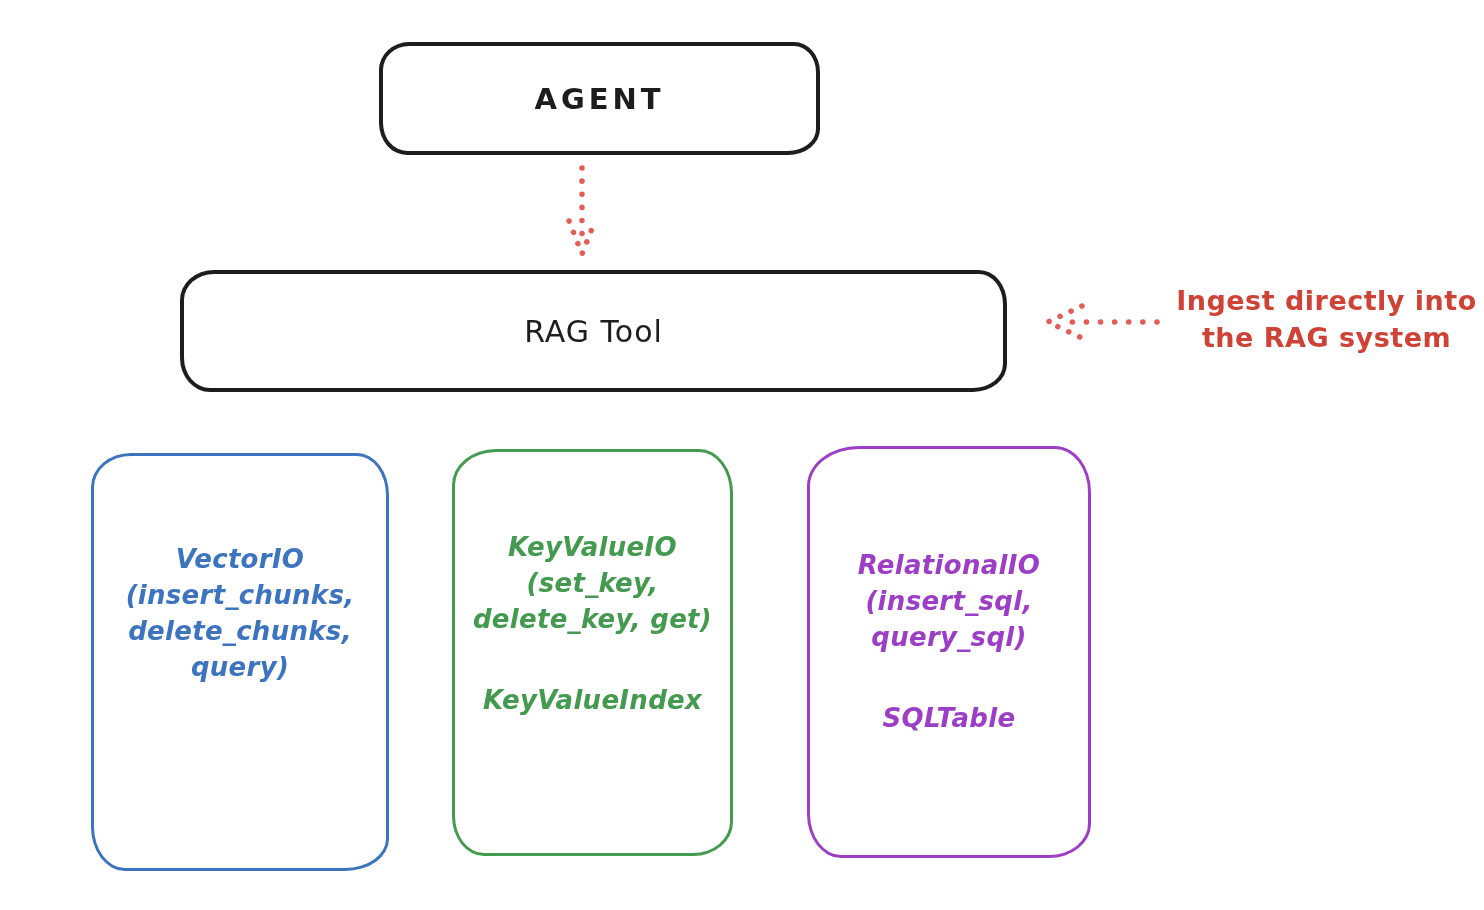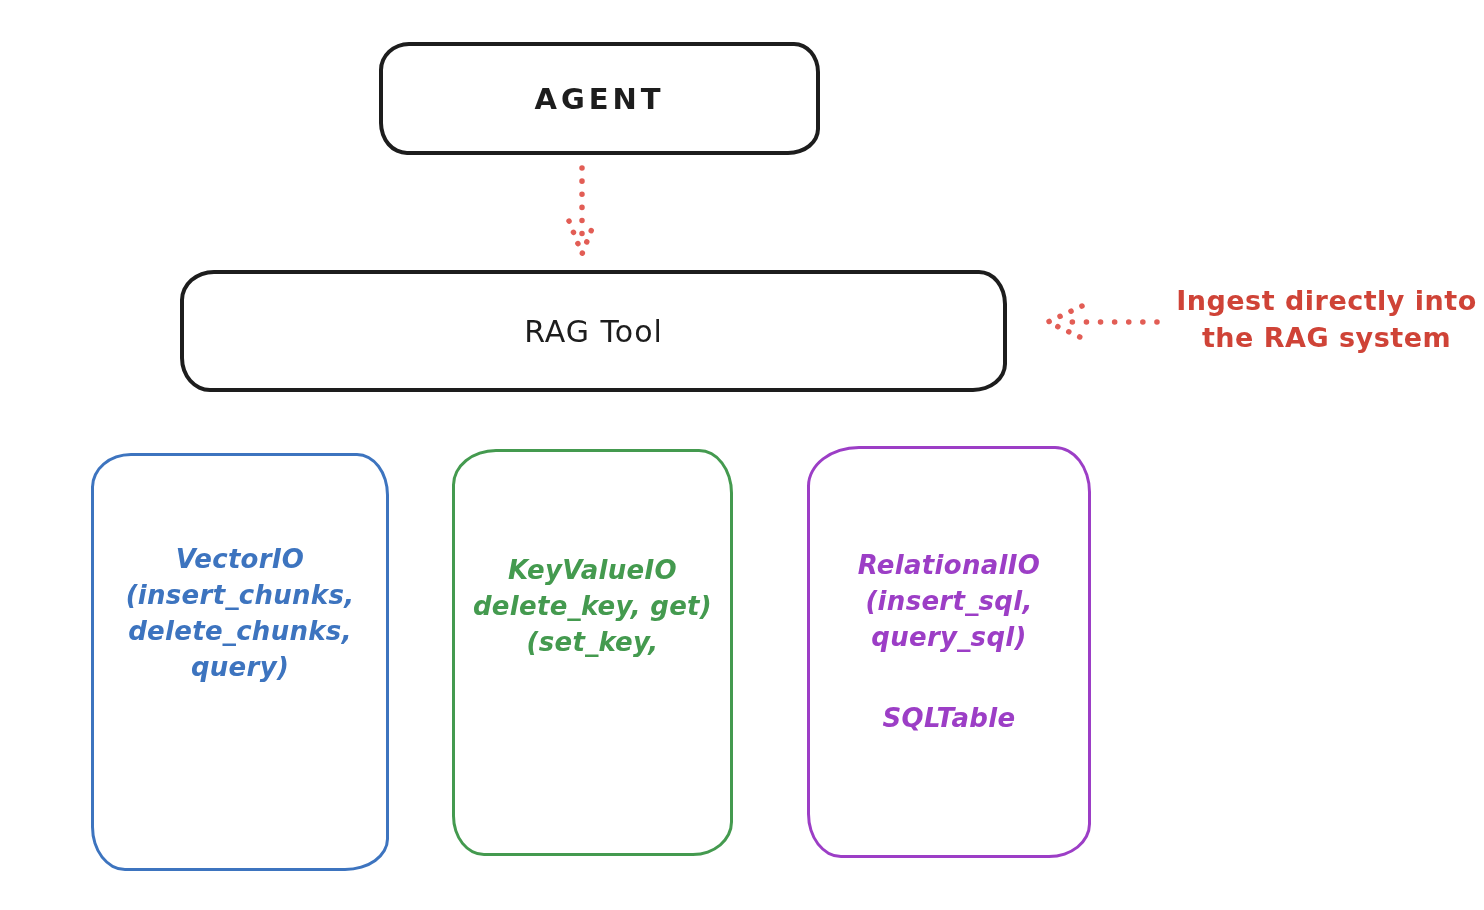--- a/index.html
+++ b/index.html
@@ -97,21 +97,21 @@
     padding-top: 85px;
   }
   .io-green {
     left: 428px;
     top: 449px;
     width: 281px;
     height: 407px;
     border-color: #449a4f;
     color: #449a4f;
     border-radius: 44px 34px 40px 32px / 36px 44px 34px 40px;
-    padding-top: 100px;
+    padding-top: 77px;
   }
   .io-purple {
     left: 783px;
     top: 446px;
     width: 284px;
     height: 412px;
     border-color: #9c3ec6;
     color: #9c3ec6;
     border-radius: 52px 36px 42px 34px / 40px 46px 34px 44px;
     padding-top: 98px;
@@ -150,22 +150,23 @@
 
   <div class="io-box io-blue">
     <span class="sig-line">VectorIO</span>
     <span class="sig-line">(insert_chunks,</span>
     <span class="sig-line">delete_chunks,</span>
     <span class="sig-line">query)</span>
   </div>
 
   <div class="io-box io-green">
     <span class="sig-line">KeyValueIO</span>
+    <span class="sig-line">(set_key,</span>
     <span class="sig-line">delete_key, get)</span>
-    <span class="sig-line">(set_key,</span>
+    <span class="index-label">KeyValueIndex</span>
   </div>
 
   <div class="io-box io-purple">
     <span class="sig-line">RelationalIO</span>
     <span class="sig-line">(insert_sql,</span>
     <span class="sig-line">query_sql)</span>
     <span class="index-label">SQLTable</span>
   </div>
 
 </div>

